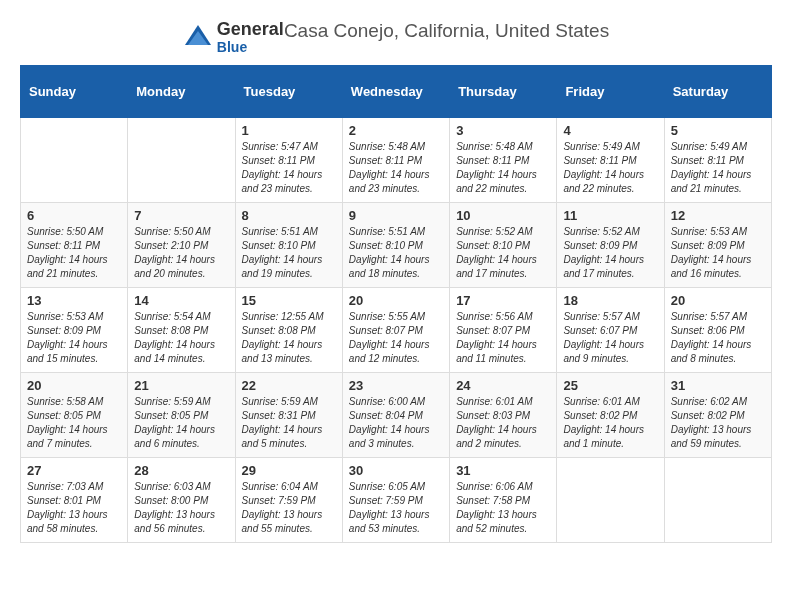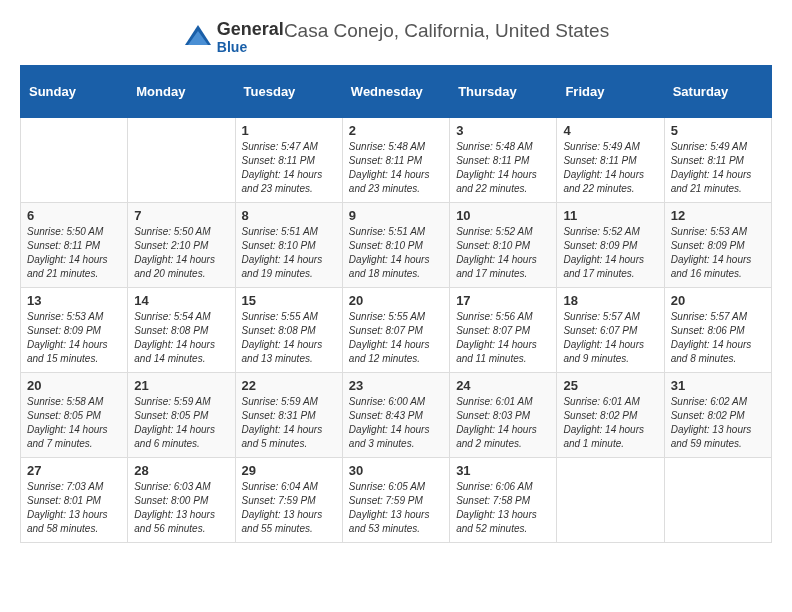--- a/index.html
+++ b/index.html
@@ -213,21 +213,21 @@
 Daylight: 14 hours and 15 minutes.</div>
         </td>
         <td>
           <span class="day-number">14</span>
           <div class="day-info">Sunrise: 5:54 AM
 Sunset: 8:08 PM
 Daylight: 14 hours and 14 minutes.</div>
         </td>
         <td>
           <span class="day-number">15</span>
-          <div class="day-info">Sunrise: 5:55 AM
+          <div class="day-info">Sunrise: 12:55 AM
 Sunset: 8:08 PM
 Daylight: 14 hours and 13 minutes.</div>
         </td>
         <td>
           <span class="day-number">20</span>
           <div class="day-info">Sunrise: 5:55 AM
 Sunset: 8:07 PM
 Daylight: 14 hours and 12 minutes.</div>
         </td>
         <td>
@@ -264,21 +264,21 @@
         </td>
         <td>
           <span class="day-number">22</span>
           <div class="day-info">Sunrise: 5:59 AM
 Sunset: 8:31 PM
 Daylight: 14 hours and 5 minutes.</div>
         </td>
         <td>
           <span class="day-number">23</span>
           <div class="day-info">Sunrise: 6:00 AM
-Sunset: 8:43 PM
+Sunset: 8:04 PM
 Daylight: 14 hours and 3 minutes.</div>
         </td>
         <td>
           <span class="day-number">24</span>
           <div class="day-info">Sunrise: 6:01 AM
 Sunset: 8:03 PM
 Daylight: 14 hours and 2 minutes.</div>
         </td>
         <td>
           <span class="day-number">25</span>

